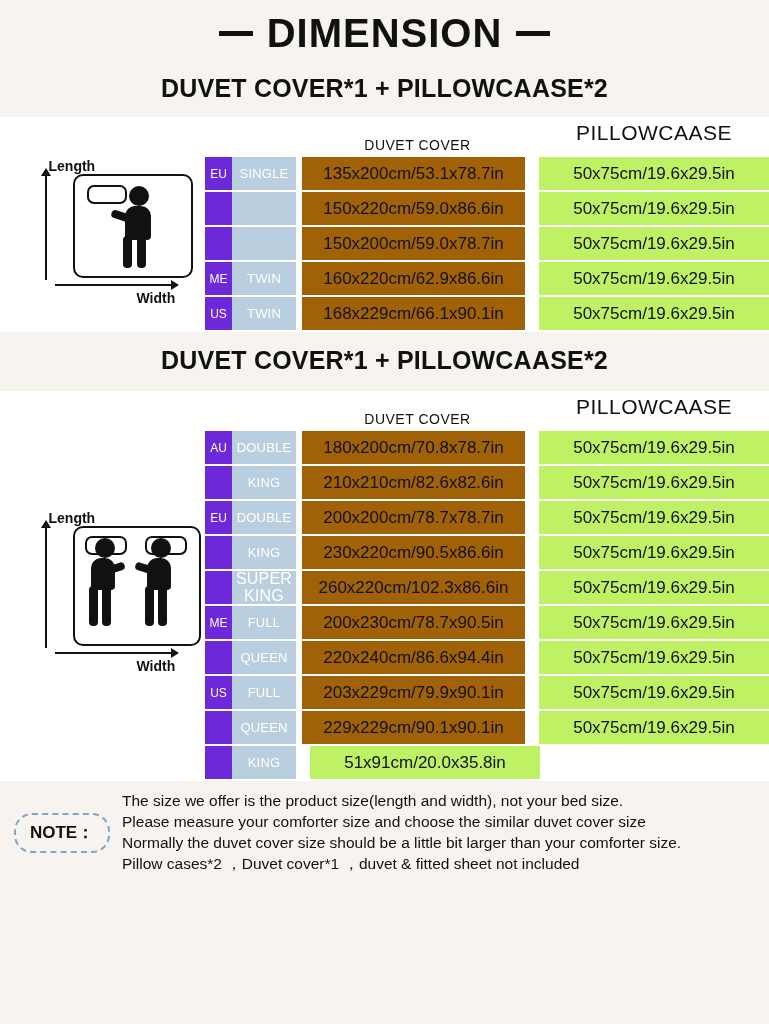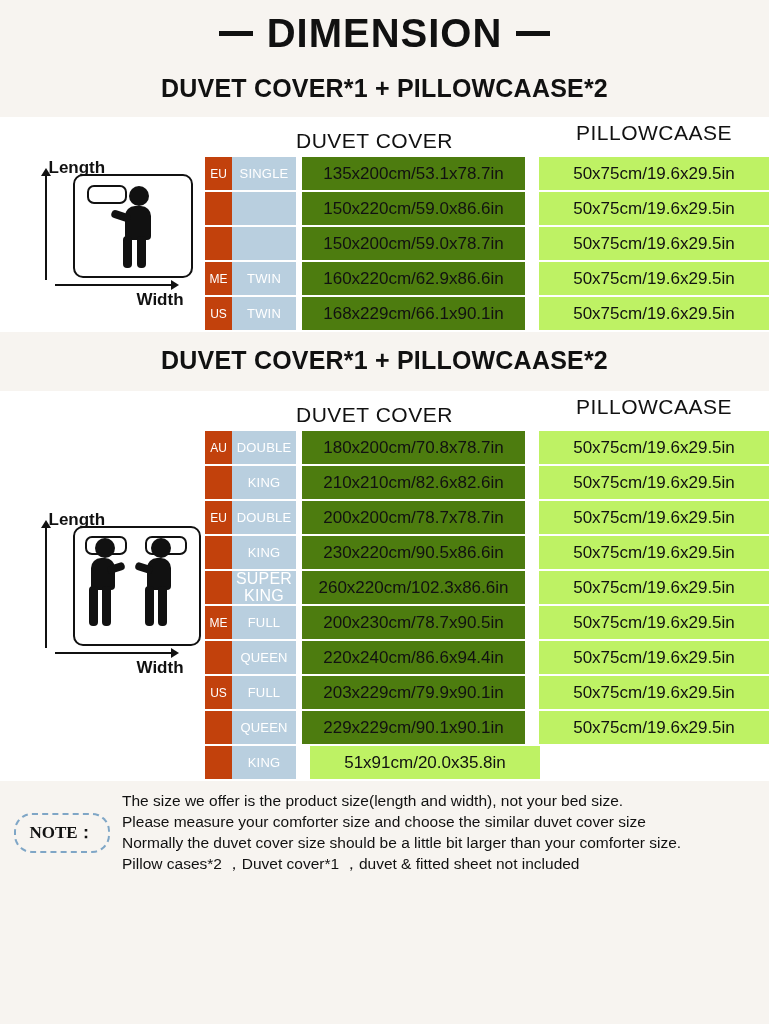--- a/index.html
+++ b/index.html
@@ -102,21 +102,21 @@
     border-radius: 50%;
     background: #111;
   }
   .body-blob {
     position: absolute;
     background: #111;
   }
 
   .axis-label {
     position: absolute;
-    font-size: 17px;
+    font-size: 14px;
     font-weight: bold;
     color: #111;
     white-space: nowrap;
   }
   .axis-line {
     position: absolute;
     background: #111;
   }
   .arrow {
     position: absolute;
@@ -131,21 +131,22 @@
   }
   .thead {
     display: flex;
     align-items: flex-end;
     height: 40px;
   }
   .thead .region-col { width: 27px; flex: 0 0 27px; }
   .thead .size-col { width: 64px; flex: 0 0 64px; }
   .thead .duvet-col {
     flex: 1;
-    font-size: 21px;
+    text-align: center;
+    font-size: 14px;
     letter-spacing: 0.5px;
     padding-bottom: 4px;
   }
   .thead .pillow-col {
     width: 230px;
     flex: 0 0 230px;
     text-align: center;
     font-size: 21px;
     letter-spacing: 0.5px;
     padding-bottom: 12px;
@@ -158,40 +159,40 @@
     margin-bottom: 2px;
   }
   .cell {
     display: flex;
     align-items: center;
     box-sizing: border-box;
   }
   .c-region {
     width: 27px;
     flex: 0 0 27px;
-    background: #c2410c;
+    background: #6d28d9;
     color: #ffffff;
     font-size: 12px;
     justify-content: center;
   }
   .c-size {
     width: 64px;
     flex: 0 0 64px;
     background: #b9cfdf;
     color: #ffffff;
     font-size: 13px;
     justify-content: center;
     letter-spacing: 0.2px;
     text-align: center;
     line-height: 1.05;
   }
   .c-size.two-line { font-size: 16px; }
   .c-duvet {
     flex: 1;
-    background: #4d7c0f;
+    background: #a16207;
     color: #111;
     font-size: 17px;
     justify-content: center;
     margin-left: 6px;
   }
   .c-pillow {
     width: 230px;
     flex: 0 0 230px;
     background: #bef264;
     color: #111;
@@ -213,21 +214,20 @@
     height: 36px;
     border: 2px dashed #7fa6c6;
     border-radius: 18px;
     display: flex;
     align-items: center;
     justify-content: center;
     font-size: 17px;
     font-weight: bold;
     color: #111;
     margin-right: 12px;
-    font-family: Liberation Serif, serif;
   }
   .note-text {
     font-size: 15.5px;
     line-height: 1.35;
     color: #111;
   }
   .note-text div { white-space: nowrap; }
 </style>
 </head>
 <body>

